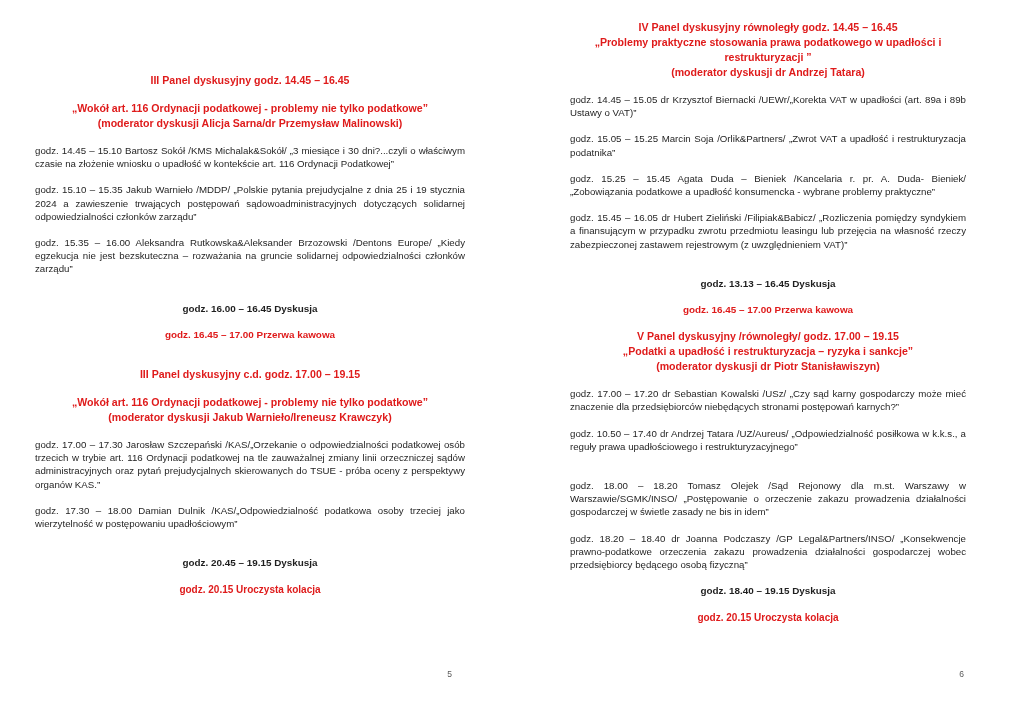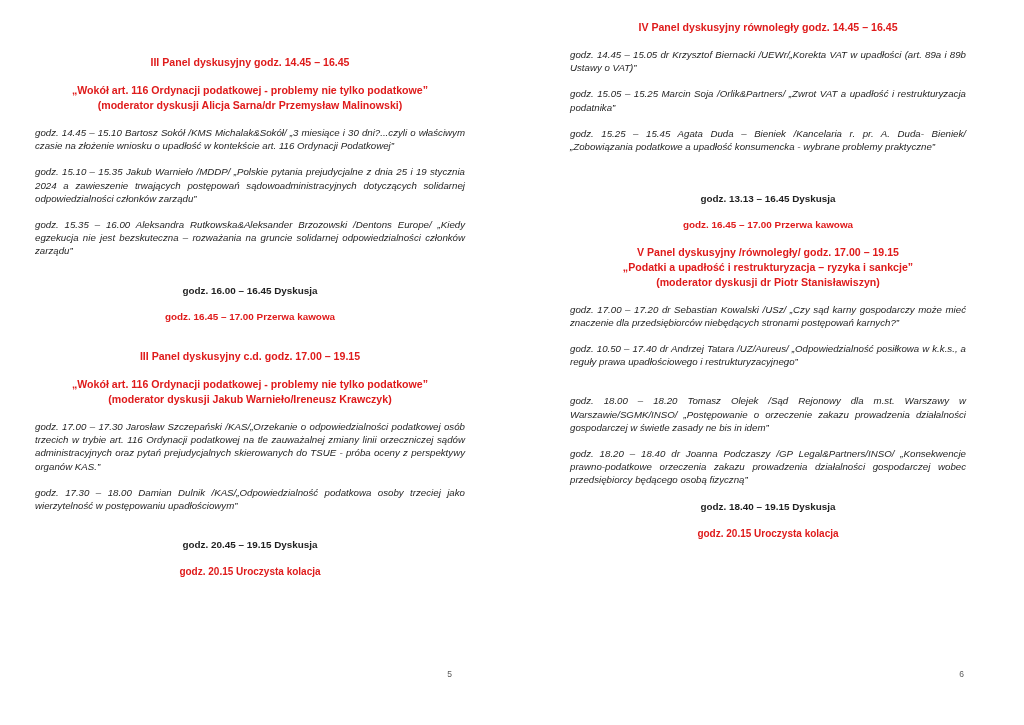--- a/index.html
+++ b/index.html
@@ -17,30 +17,29 @@
     height: 725px;
     background: var(--page-bg, #ffffff);
   }
   .page {
     position: absolute;
     top: 0;
     height: 554px;
   }
   .page.left  { left: 35px;  width: 430px; }
   .page.right { left: 570px; width: 396px; }
-  .page.left  .page-blocks { padding-top: 55px; }
+  .page.left  .page-blocks { padding-top: 73px; }
   .page.right .page-blocks { padding-top: 20px; }
 
   .block { white-space: pre-line; }
   .spacer { height: 13px; }
 
   .body {
     font-size: 9.7px;
     line-height: 13.2px;
-    font-style: italic;
     font-weight: 500;
     color: var(--text-color, #1f1f1f);
     text-align: justify;
     text-justify: inter-word;
   }
   .panel-title {
     font-size: 10.6px;
     line-height: 15px;
     font-weight: bold;
     color: var(--accent-red, #df1b1b);
@@ -120,27 +119,30 @@
         <div class="block center-bold">godz. 20.45 – 19.15 Dyskusja</div>
         <div class="block spacer"></div>
         <div class="block center-red-big">godz. 20.15  Uroczysta kolacja</div>
       </div>
     <div class="page-footer">5</div>
   </div>
 
   <div class="page right">
     <div class="page-blocks">
         <div class="block panel-title">IV Panel dyskusyjny równoległy godz. 14.45 – 16.45</div>
+        <div class="block panel-subtitle">„Problemy praktyczne stosowania prawa podatkowego w upadłości i restrukturyzacji ”
+(moderator dyskusji dr Andrzej Tatara)</div>
         <div class="block spacer"></div>
         <div class="block body">godz. 14.45 – 15.05  dr Krzysztof Biernacki /UEWr/„Korekta VAT w upadłości (art. 89a i 89b Ustawy o VAT)”</div>
         <div class="block spacer"></div>
         <div class="block body">godz. 15.05 – 15.25  Marcin Soja /Orlik&amp;Partners/ „Zwrot VAT a upadłość i restrukturyzacja podatnika”</div>
         <div class="block spacer"></div>
         <div class="block body">godz. 15.25 – 15.45  Agata Duda – Bieniek /Kancelaria r. pr. A. Duda- Bieniek/ „Zobowiązania podatkowe a upadłość konsumencka - wybrane problemy praktyczne”</div>
         <div class="block spacer"></div>
+        <div class="block body">godz. 15.45 – 16.05  dr Hubert Zieliński /Filipiak&amp;Babicz/ „Rozliczenia pomiędzy syndykiem a finansującym w przypadku zwrotu przedmiotu leasingu lub przejęcia na własność rzeczy zabezpieczonej zastawem rejestrowym (z uwzględnieniem VAT)”</div>
         <div class="block spacer"></div>
         <div class="block spacer"></div>
         <div class="block center-bold">godz. 13.13 – 16.45  Dyskusja</div>
         <div class="block spacer"></div>
         <div class="block center-red">godz. 16.45 – 17.00  Przerwa kawowa</div>
         <div class="block spacer"></div>
         <div class="block panel-title">V Panel dyskusyjny  /równoległy/ godz. 17.00 – 19.15</div>
         <div class="block panel-subtitle">„Podatki a upadłość i restrukturyzacja – ryzyka i sankcje”
 (moderator dyskusji dr Piotr Stanisławiszyn)</div>
         <div class="block spacer"></div>

